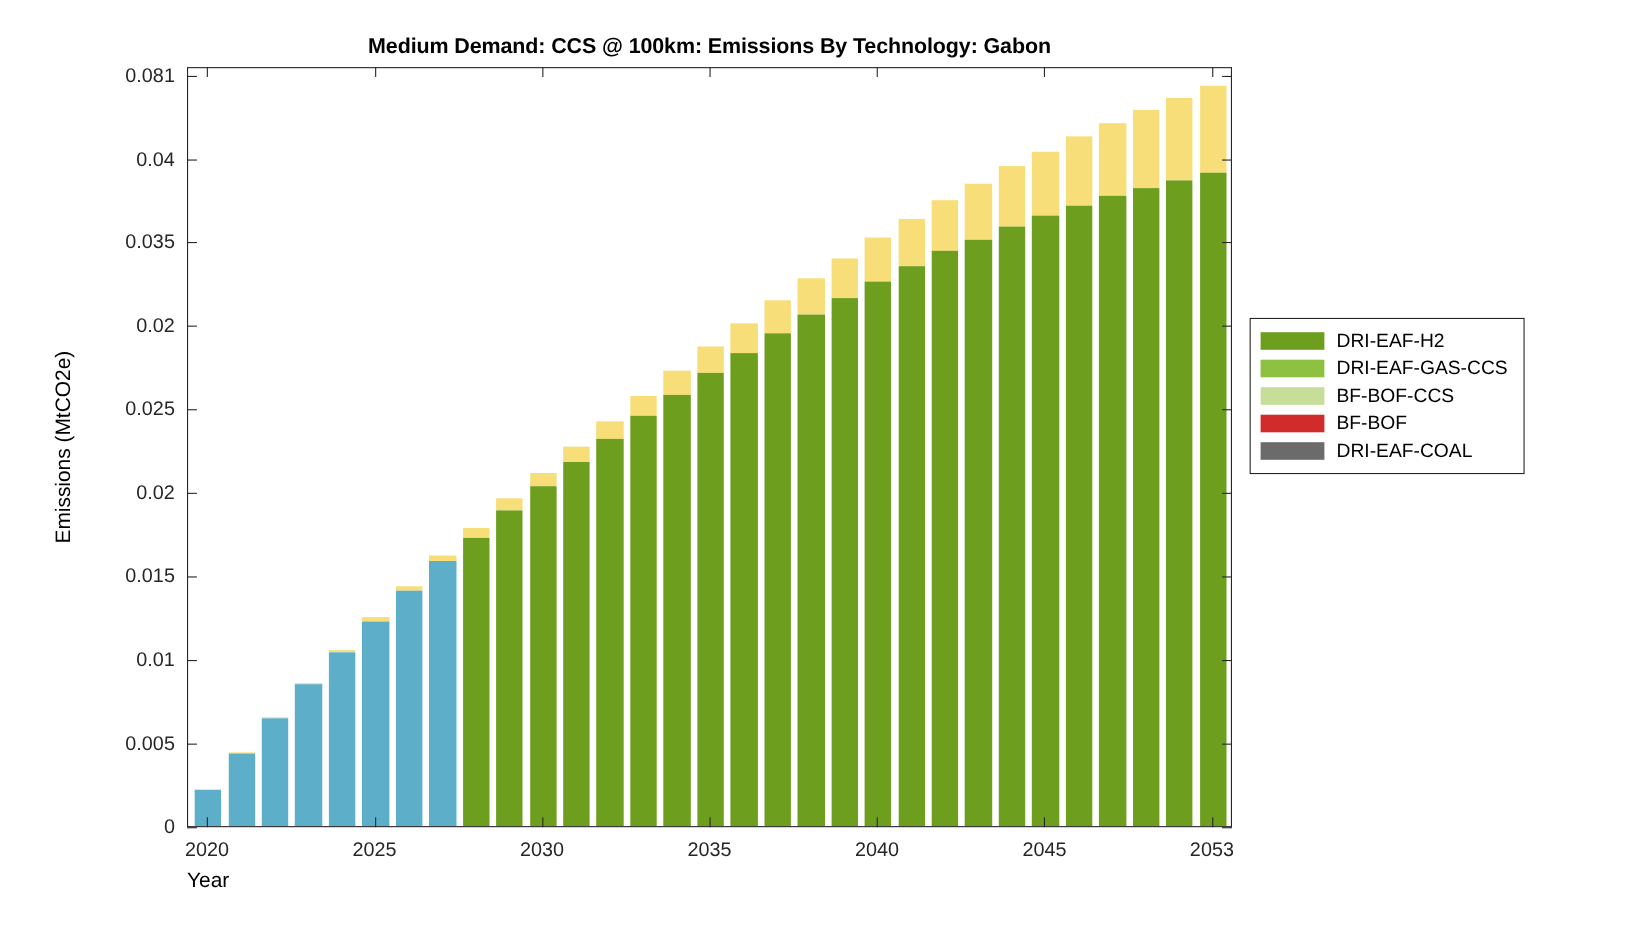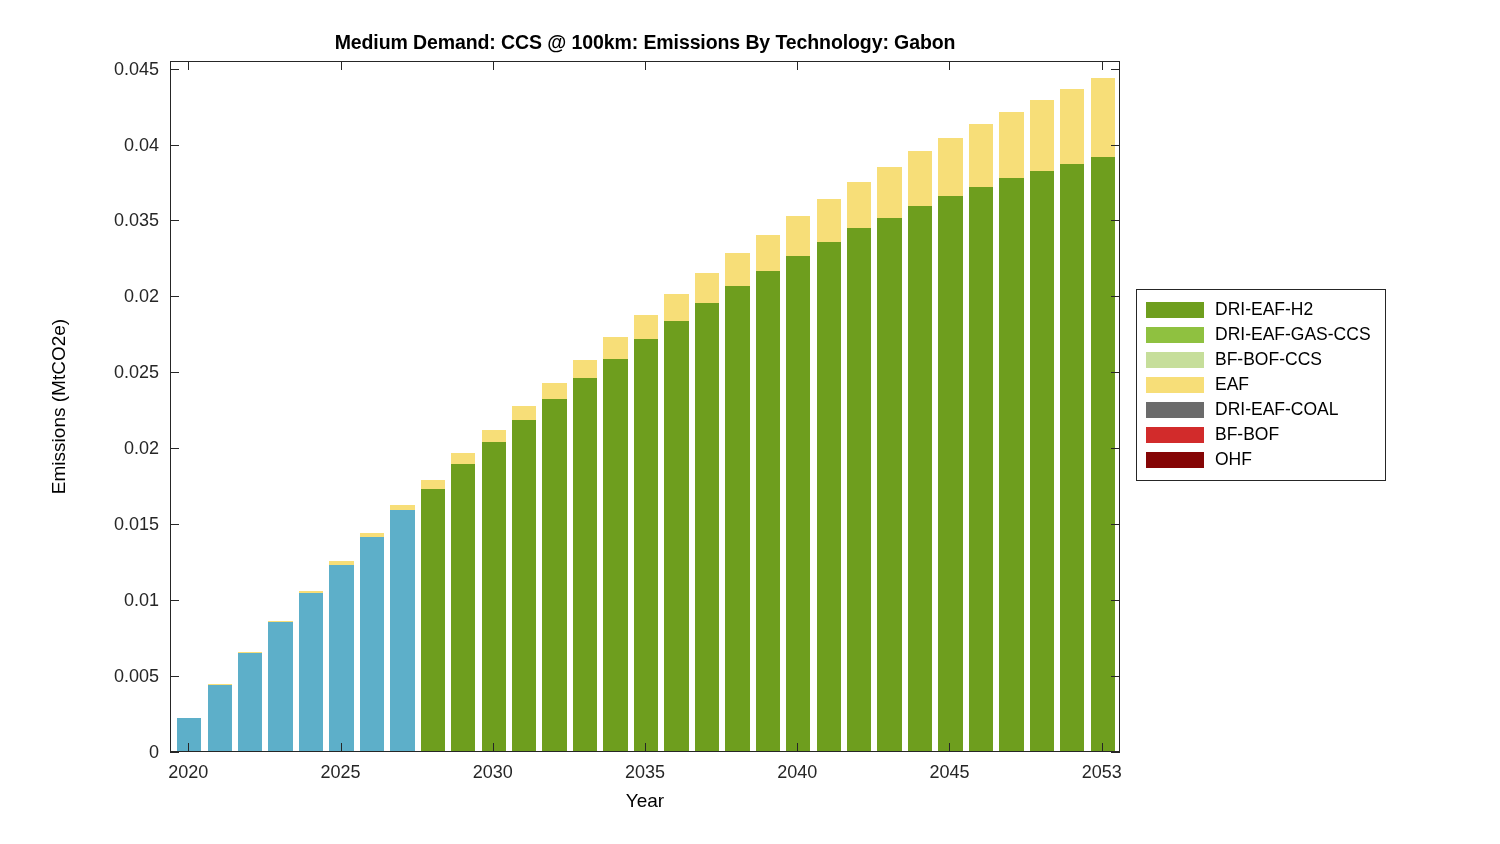--- a/index.html
+++ b/index.html
@@ -116,21 +116,20 @@
     white-space: nowrap;
     transform: translateX(-50%);
   }
 
   
   #xlabel {
     position: absolute;
     left: 170px;
     top: 790px;
     width: 950px;
-    text-align: center;
     font-size: 19px;
     color: #000000;
   }
   #ylabel {
     position: absolute;
     left: 0px;
     top: 0px;
     width: 691px;
     text-align: center;
     font-size: 19px;
@@ -327,21 +326,21 @@
       <div class="ytick-right" style="top: 296.396px;"></div>
       <div class="ytick-label" style="top: 296.396px;">0.02</div>
       <div class="ytick" style="top: 220.462px;"></div>
       <div class="ytick-right" style="top: 220.462px;"></div>
       <div class="ytick-label" style="top: 220.462px;">0.035</div>
       <div class="ytick" style="top: 144.527px;"></div>
       <div class="ytick-right" style="top: 144.527px;"></div>
       <div class="ytick-label" style="top: 144.527px;">0.04</div>
       <div class="ytick" style="top: 68.5934px;"></div>
       <div class="ytick-right" style="top: 68.5934px;"></div>
-      <div class="ytick-label" style="top: 68.5934px;">0.045</div>
+      <div class="ytick-label" style="top: 68.5934px;">0.081</div>
     </div>
   <div id="x-axis">
       <div class="xtick" style="left: 188.269px; top: 743px;"></div>
       <div class="xtick-top" style="left: 188.269px;"></div>
       <div class="xtick-label" style="left: 188.269px;">2020</div>
       <div class="xtick" style="left: 340.513px; top: 743px;"></div>
       <div class="xtick-top" style="left: 340.513px;"></div>
       <div class="xtick-label" style="left: 340.513px;">2025</div>
       <div class="xtick" style="left: 492.756px; top: 743px;"></div>
       <div class="xtick-top" style="left: 492.756px;"></div>
@@ -371,30 +370,22 @@
       </div>
       <div class="legend-row">
         <div class="legend-swatch" style="background: rgb(143, 193, 64);"></div>
         <div class="legend-label">DRI-EAF-GAS-CCS</div>
       </div>
       <div class="legend-row">
         <div class="legend-swatch" style="background: rgb(198, 222, 154);"></div>
         <div class="legend-label">BF-BOF-CCS</div>
       </div>
       <div class="legend-row">
-        <div class="legend-swatch" style="background: rgb(247, 222, 120);"></div>
-        <div class="legend-label">EAF</div>
+        <div class="legend-swatch" style="background: rgb(210, 43, 43);"></div>
+        <div class="legend-label">BF-BOF</div>
       </div>
       <div class="legend-row">
         <div class="legend-swatch" style="background: rgb(107, 107, 107);"></div>
         <div class="legend-label">DRI-EAF-COAL</div>
       </div>
-      <div class="legend-row">
-        <div class="legend-swatch" style="background: rgb(210, 43, 43);"></div>
-        <div class="legend-label">BF-BOF</div>
-      </div>
-      <div class="legend-row">
-        <div class="legend-swatch" style="background: rgb(133, 5, 5);"></div>
-        <div class="legend-label">OHF</div>
-      </div>
     </div>
 
 </div>
 
 </body></html>

